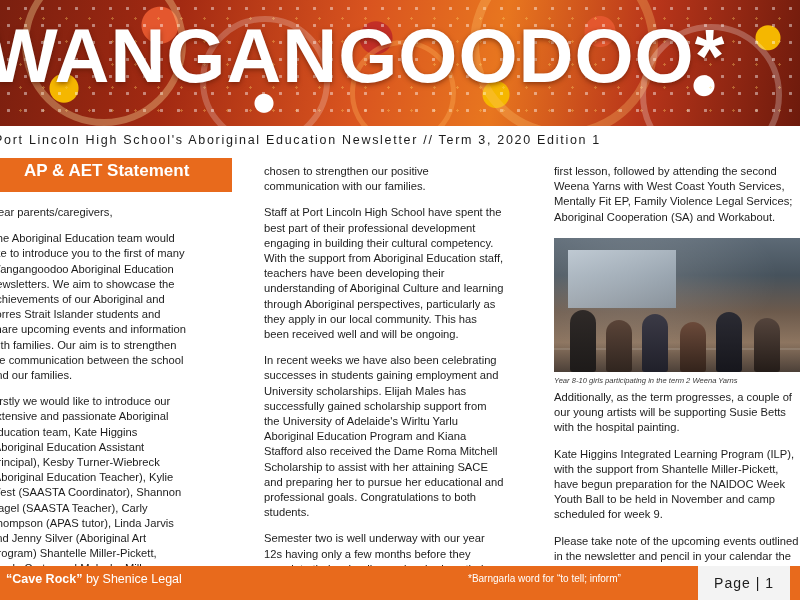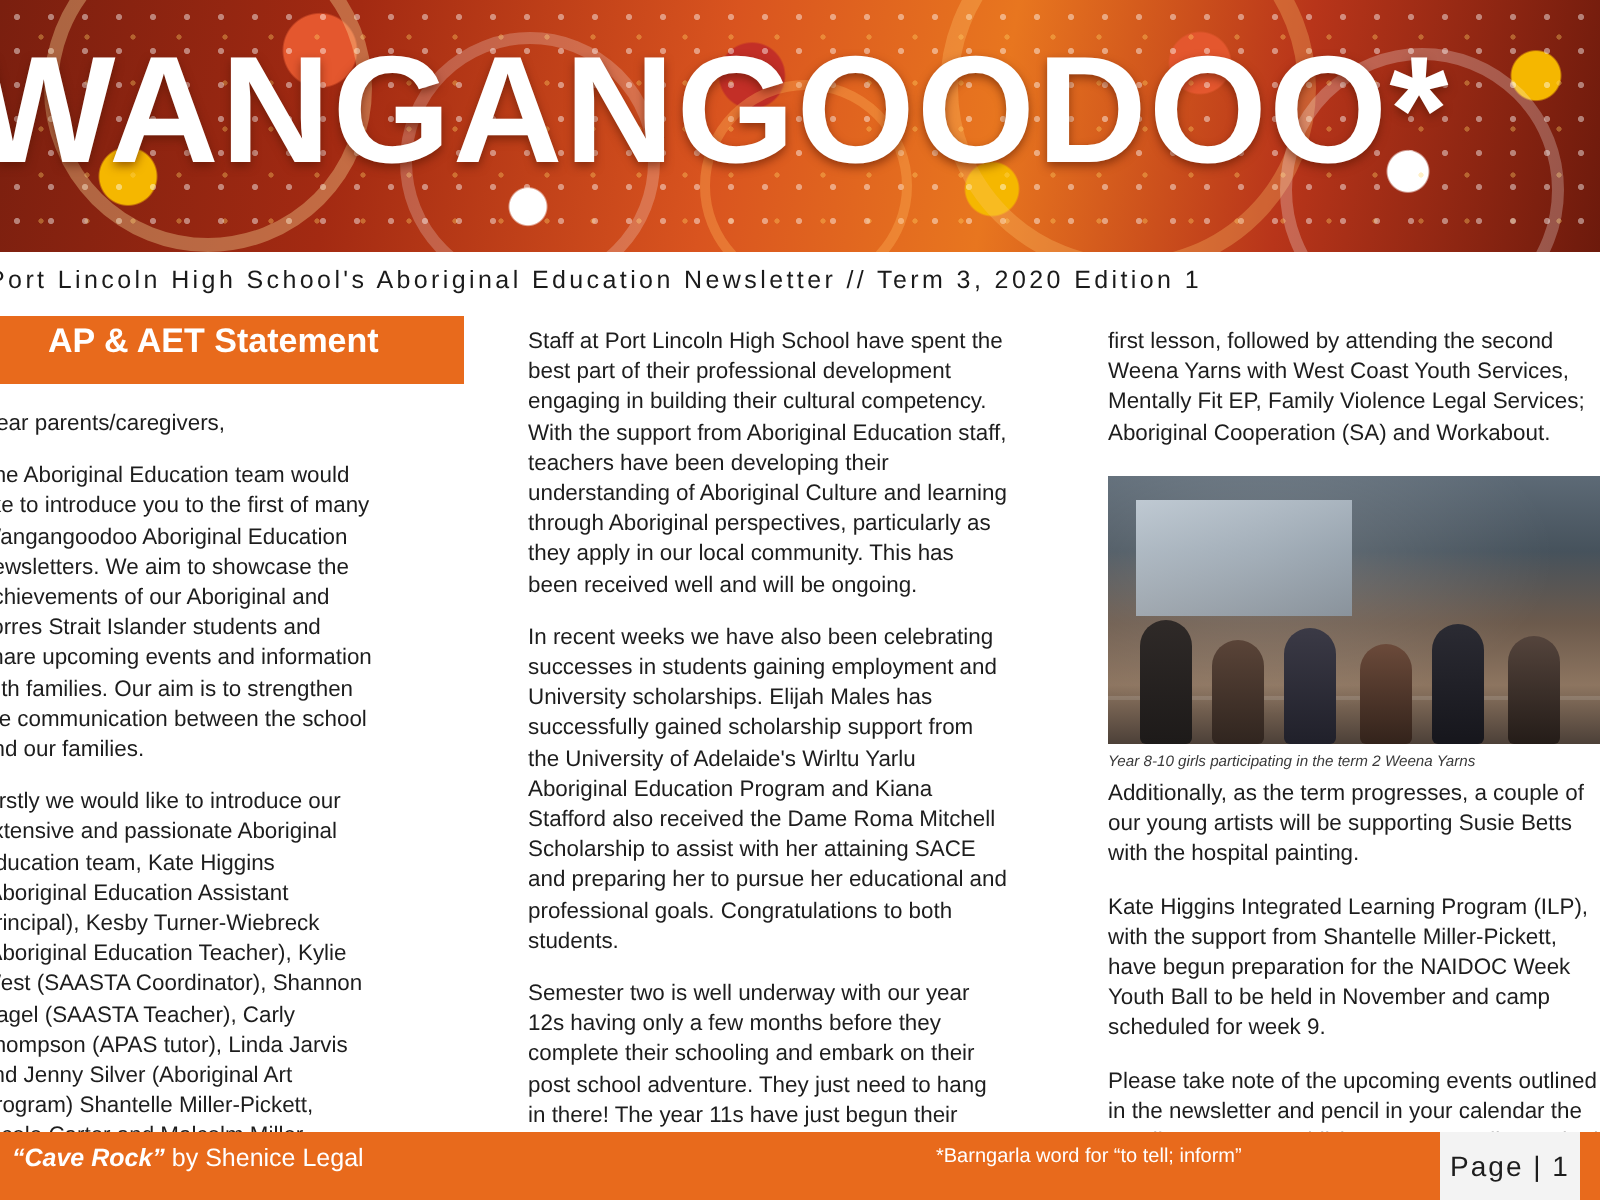--- a/index.html
+++ b/index.html
@@ -179,35 +179,34 @@
     background: #e86a1c;
   }
   .footer-left {
     position: absolute;
     left: 6px;
     top: 572px;
     font-size: 12.5px;
     color: #ffffff;
   }
   .footer-left .artwork-title {
-    font-style: italic;
     font-weight: bold;
   }
   .footer-center {
     position: absolute;
     left: 468px;
     top: 573px;
     font-size: 10px;
     color: #ffffff;
   }
   .footer-page {
     position: absolute;
     right: 10px;
     top: 566px;
-    width: 70px;
+    width: 92px;
     height: 34px;
     background: #f3f3f3;
     color: #1d1d1d;
     font-size: 14px;
     display: flex;
     align-items: center;
     justify-content: center;
     letter-spacing: 1px;
   }
 </style>
@@ -232,20 +231,21 @@
 <div class="section-banner-label">AP &amp; AET Statement</div>
 
 <div class="col col-1">
   <p>Dear parents/caregivers,</p>
   <p>The Aboriginal Education team would like to introduce you to the first of many Wangangoodoo Aboriginal Education newsletters. We aim to showcase the achievements of our Aboriginal and Torres Strait Islander students and share upcoming events and information with families. Our aim is to strengthen the communication between the school and our families.</p>
   <p>Firstly we would like to introduce our extensive and passionate Aboriginal Education team, Kate Higgins (Aboriginal Education Assistant Principal), Kesby Turner-Wiebreck (Aboriginal Education Teacher), Kylie West (SAASTA Coordinator), Shannon Nagel (SAASTA Teacher), Carly Thompson (APAS tutor), Linda Jarvis and Jenny Silver (Aboriginal Art Program) Shantelle Miller-Pickett, Nicole Carter and Malcolm Miller (ASETO's), Derick Wanganeen and Matthew Stokes (Clontarf Academy) and Jolene Miller (Workabout Centre Coordinator).</p>
 
 </div>
 
 <div class="col col-2">
+  <p>chosen to strengthen our positive communication with our families.</p>
   <p>Staff at Port Lincoln High School have spent the best part of their professional development engaging in building their cultural competency. With the support from Aboriginal Education staff, teachers have been developing their understanding of Aboriginal Culture and learning through Aboriginal perspectives, particularly as they apply in our local community. This has been received well and will be ongoing.</p>
   <p>In recent weeks we have also been celebrating successes in students gaining employment and University scholarships. Elijah Males has successfully gained scholarship support from the University of Adelaide's Wirltu Yarlu Aboriginal Education Program and Kiana Stafford also received the Dame Roma Mitchell Scholarship to assist with her attaining SACE and preparing her to pursue her educational and professional goals. Congratulations to both students.</p>
   <p>Semester two is well underway with our year 12s having only a few months before they complete their schooling and embark on their post school adventure. They just need to hang in there! The year 11s have just begun their compulsory Research Project with some exciting topics being explored.</p>
 
 </div>
 
 <div class="col col-3">
   <p>first lesson, followed by attending the second Weena Yarns with West Coast Youth Services, Mentally Fit EP, Family Violence Legal Services; Aboriginal Cooperation (SA) and Workabout.</p>
 </div>
 

